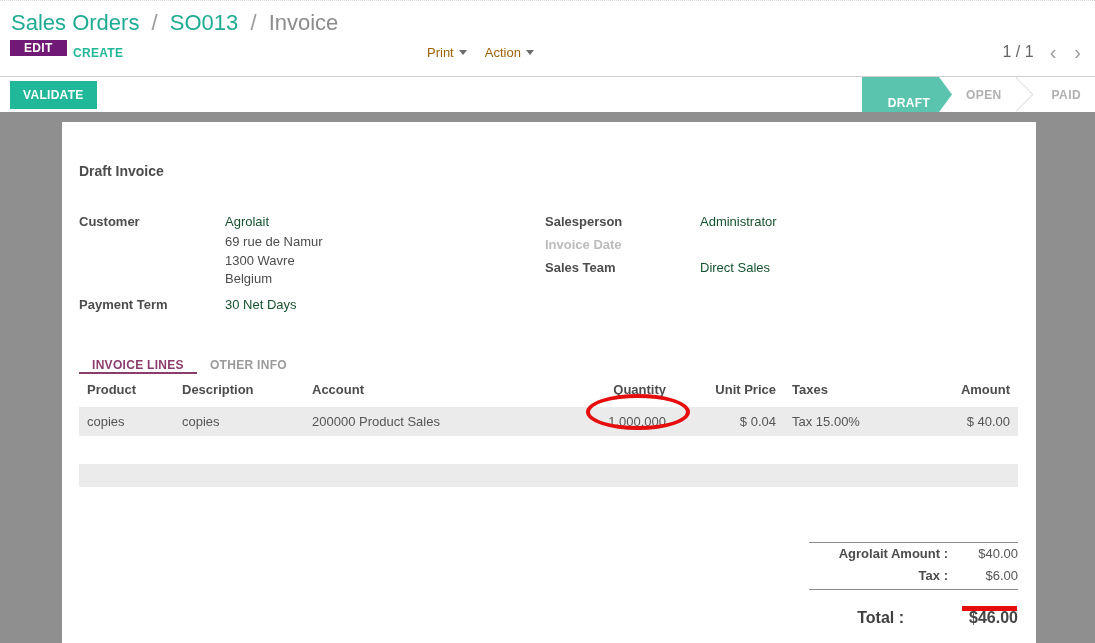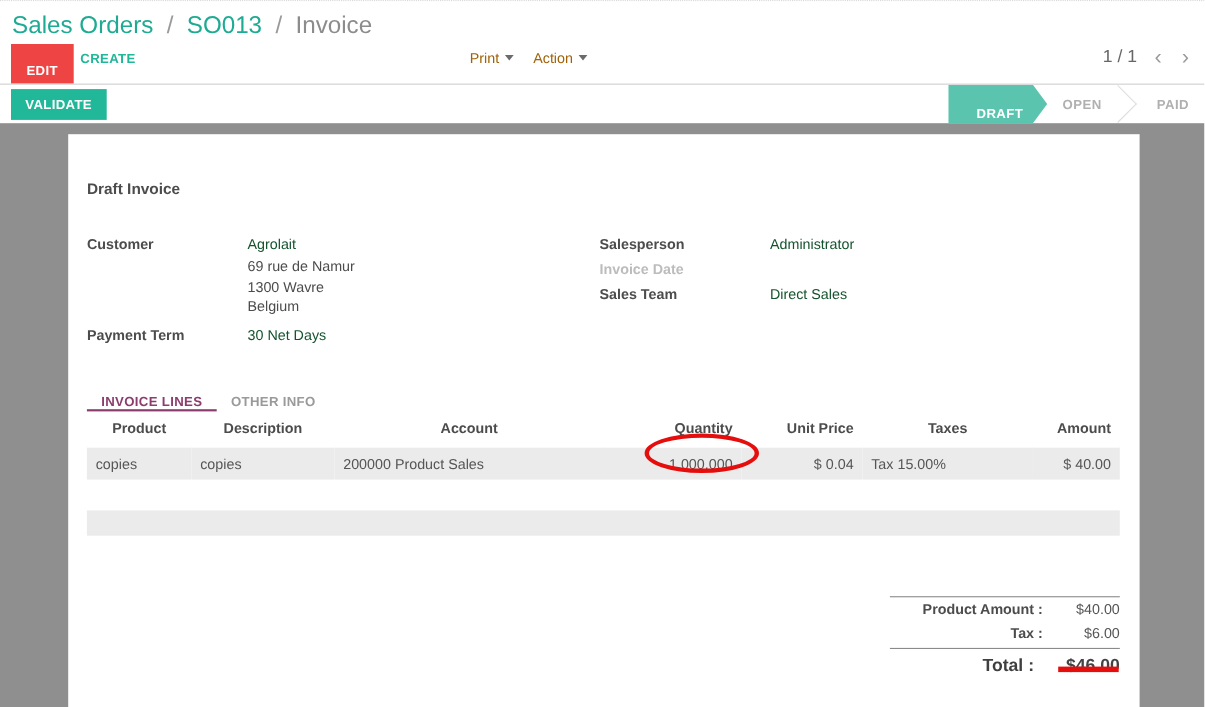--- a/index.html
+++ b/index.html
@@ -8,22 +8,22 @@
   .page { position:relative; width:1095px; height:643px; }
 
   
   .header { position:absolute; top:0; left:0; right:0; height:76px; background:#fff; border-top:1px dotted #d8d8d8; }
   .breadcrumb { padding:9px 0 0 11px; font-size:22px; color:#888; }
   .breadcrumb .bc-link { color:#1fab93; cursor:pointer; text-decoration:none; }
   .breadcrumb .bc-sep { color:#9a9a9a; margin:0 6px; }
   .breadcrumb .bc-current { color:#8c8c8c; }
 
   .btnrow { position:absolute; top:39px; left:0; right:0; height:30px; }
-  .btn-edit { position:absolute; left:10px; top:0; background:#ef4444; color:#fff; border:none;
-              font-size:12px; font-weight:bold; padding:17px 14px; letter-spacing:.3px; cursor:pointer;
+  .btn-edit { position:absolute; left:10px; top:0; background:#701a75; color:#fff; border:none;
+              font-size:12px; font-weight:bold; padding:1px 14px; letter-spacing:.3px; cursor:pointer;
               font-family:inherit; }
   .btn-create { position:absolute; left:73px; top:6px; background:none; border:none; color:#21b799;
                 font-size:12px; font-weight:bold; letter-spacing:.3px; cursor:pointer; font-family:inherit; }
   .dropdowns { position:absolute; left:427px; top:5px; font-size:13px; color:#a16207; display:flex; gap:18px; }
   .dd { cursor:pointer; display:flex; align-items:center; gap:5px; }
   .caret { width:0; height:0; border-left:4px solid transparent; border-right:4px solid transparent;
            border-top:5px solid #6b6b6b; display:inline-block; }
   .pager { position:absolute; right:12px; top:3px; display:flex; align-items:center; gap:14px; }
   .pager-count { font-size:16px; color:#666; }
   .pager-arrow { font-size:20px; color:#9a9a9a; line-height:18px; cursor:pointer; background:none;
@@ -62,34 +62,34 @@
   .addr { font-size:13px; line-height:18.5px; color:#4c4c4c; }
 
   
   .tabs { margin-top:36px; display:flex; font-size:12px; font-weight:bold; letter-spacing:.3px; }
   .tab { padding:6px 13px 0 13px; cursor:pointer; }
   .tab.active { color:#8b3e6d; border-bottom:2px solid #8b3e6d; }
   .tab.inactive { color:#9a9a9a; }
 
   
   table.lines { margin-top:3px; width:939px; border-collapse:collapse; font-size:13px; }
-  table.lines th { font-weight:bold; color:#4c4c4c; text-align:center; padding:5px 8px 7px 8px;
+  table.lines th { font-weight:bold; color:#4c4c4c; text-align:left; padding:5px 8px 7px 8px;
                    border-bottom:1px solid #c3c3c3; white-space:nowrap; }
   table.lines th.num, table.lines td.num { text-align:right; }
   table.lines td { padding:7px 8px; color:#555; background:#ebebeb; border-top:3px solid #fff; white-space:nowrap; }
   .empty-stripe { margin-top:28px; width:939px; height:23px; background:#ebebeb; }
 
   
   .totals { margin-top:55px; margin-left:auto; width:209px; font-size:13px; }
   .totals-top { border-top:1px solid #8a8a8a; }
   .trow { display:flex; justify-content:flex-end; line-height:22px; }
   .trow .tlabel { font-weight:bold; color:#4c4c4c; }
   .trow .tval { width:70px; text-align:right; color:#555; }
   .total-line { border-top:1px solid #8a8a8a; margin-top:2px; }
-  .trow.grand { line-height:26px; margin-top:3px; font-size:16px; }
+  .trow.grand { line-height:26px; margin-top:15px; font-size:16px;gap:36px; }
   .trow.grand .tlabel { color:#3f3f3f; }
   .trow.grand .tval { width:78px; font-weight:bold; color:#444; }
 
   
   .red-ellipse { position:absolute; left:586px; top:394px; width:104px; height:36px;
                  border:4px solid #e60d0d; border-radius:50%; pointer-events:none; }
   .red-underline { position:absolute; left:962px; top:606px; width:55px; height:5px; background:#e60d0d;
                    pointer-events:none; }
 </style>
 </head>
@@ -210,21 +210,21 @@
             <td class="num">$ 40.00</td>
           </tr>
         </tbody>
       </table>
 
       <div class="empty-stripe"></div>
 
       <div class="totals">
         <div class="totals-top"></div>
         <div class="trow">
-          <span class="tlabel">Product Amount :</span>
+          <span class="tlabel">Agrolait Amount :</span>
           <span class="tval">$40.00</span>
         </div>
         <div class="trow">
           <span class="tlabel">Tax :</span>
           <span class="tval">$6.00</span>
         </div>
         <div class="total-line"></div>
         <div class="trow grand">
           <span class="tlabel">Total :</span>
           <span class="tval">$46.00</span>

